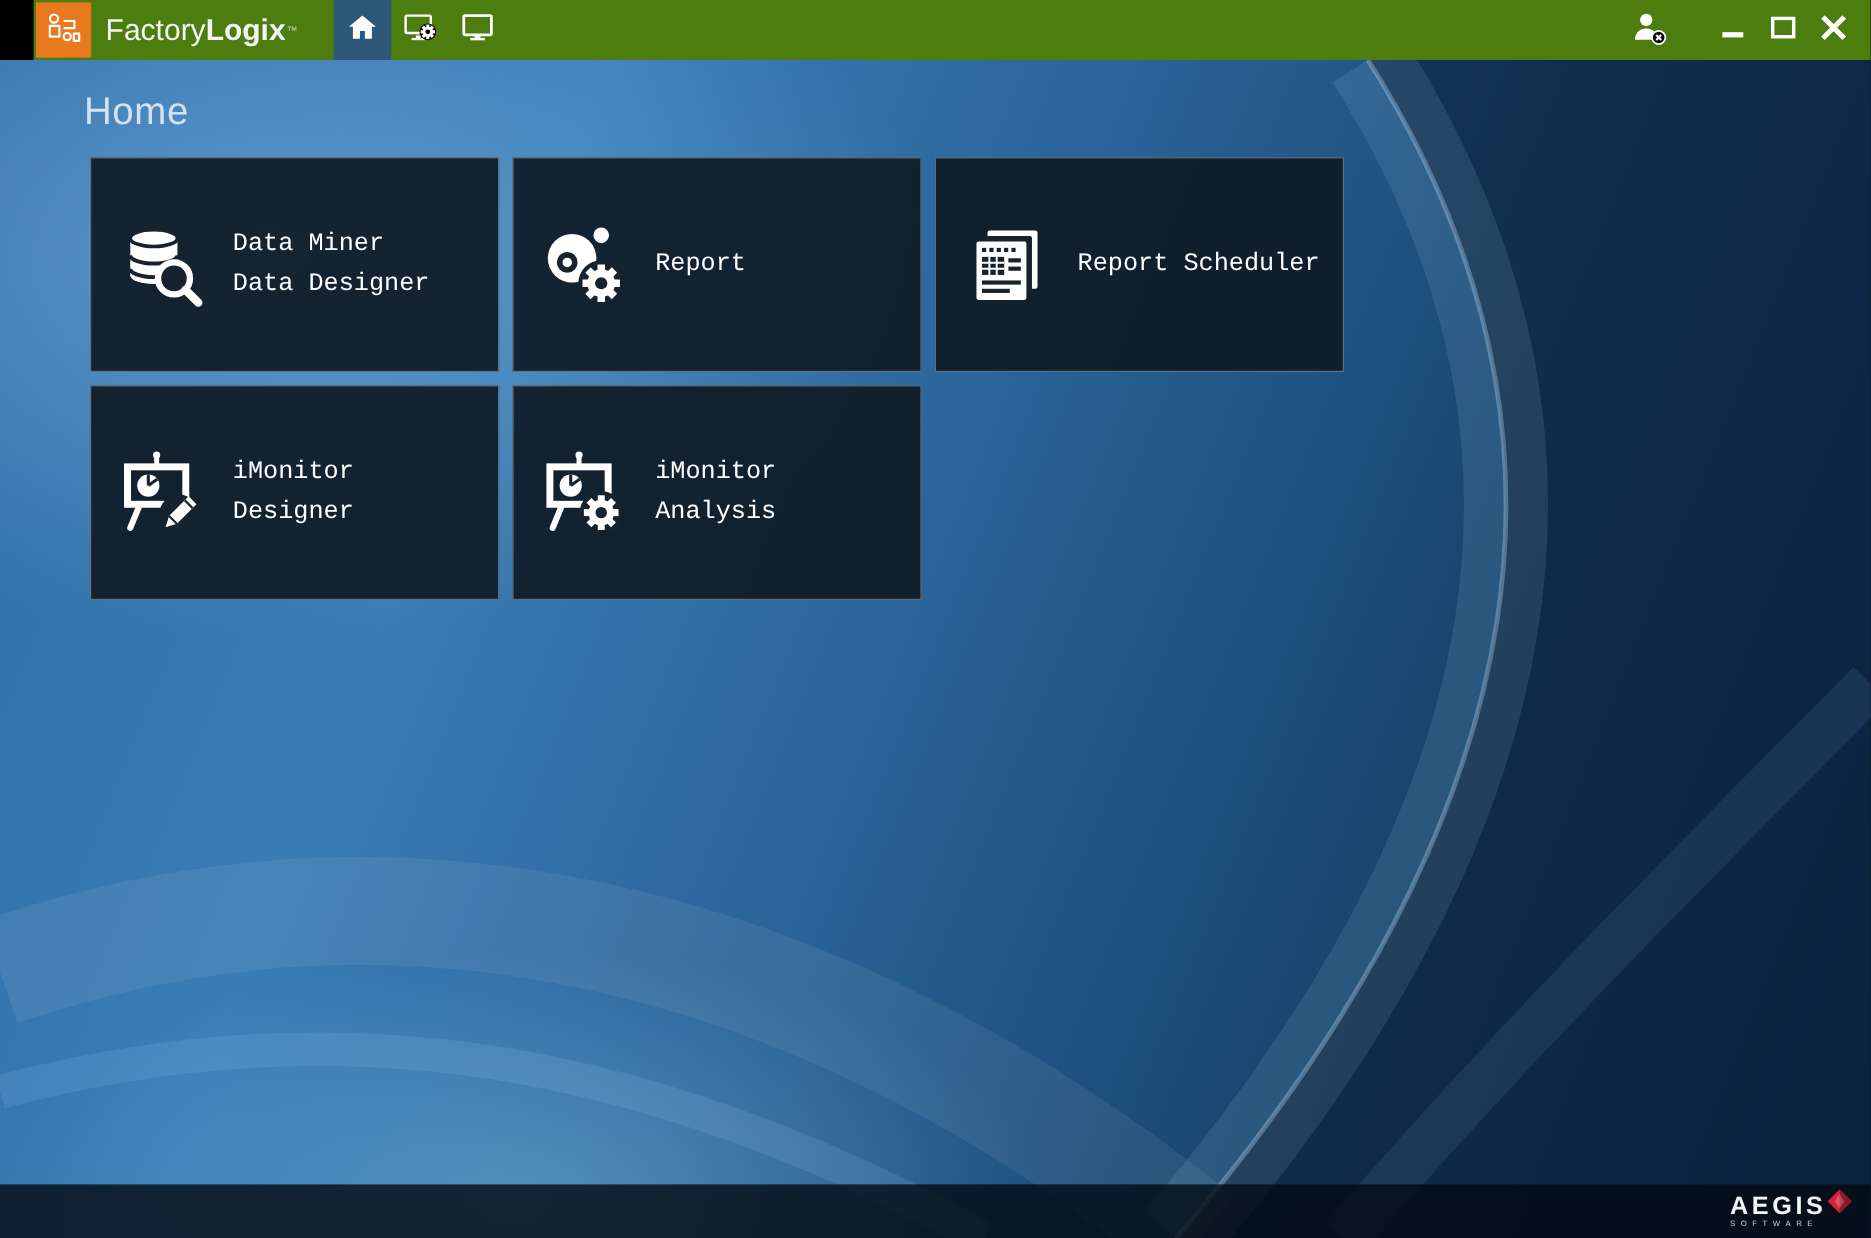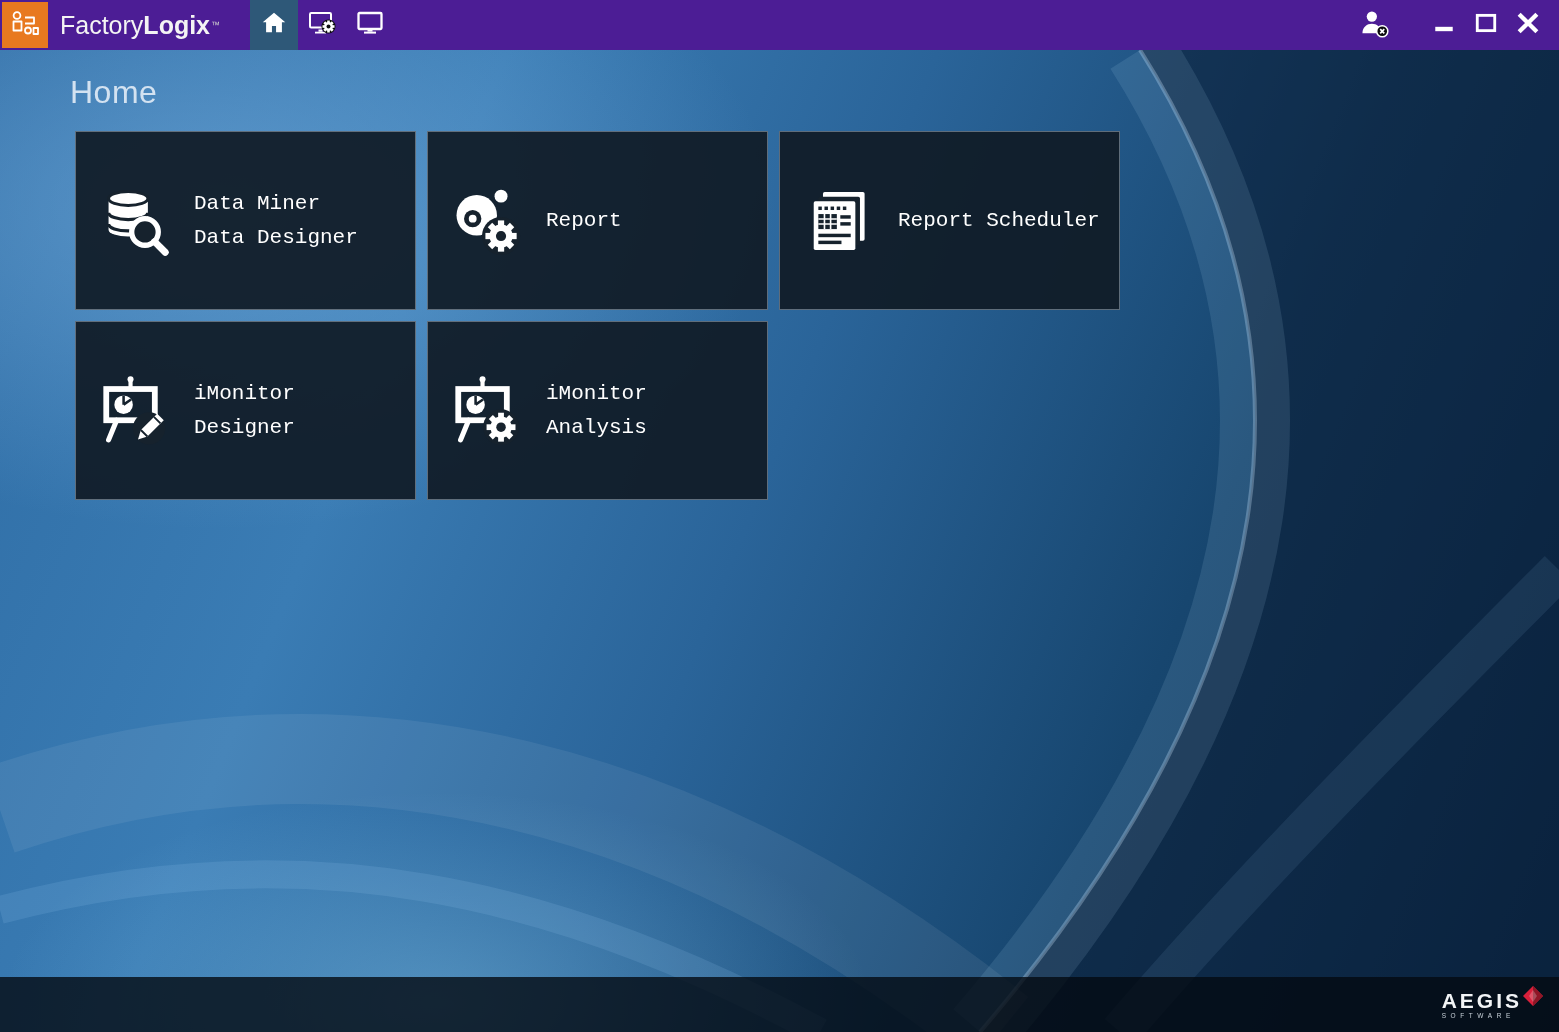--- a/index.html
+++ b/index.html
@@ -1,21 +1,21 @@
 <!DOCTYPE html>
 <html><head>
 <meta charset="utf-8">
 <style>
   * { margin:0; padding:0; box-sizing:border-box; }
   html,body { width:1559px; height:1032px; background:#000; overflow:hidden;
               font-family:"Liberation Sans", sans-serif; }
   .window { width:1559px; height:1032px; display:flex; flex-direction:column; position:relative; }
 
   
-  .titlebar { height:50px; background:#4c1d95; display:flex; align-items:stretch; color:#fff; flex-shrink:0; }
+  .titlebar { height:50px; background:#4d7c0f; display:flex; align-items:stretch; color:#fff; flex-shrink:0;margin-left:28px; }
   .logo-box { width:46px; height:46px; margin:2px; background:#e8791f; display:flex; align-items:center; justify-content:center; }
   .brand-text { display:flex; align-items:center; font-size:25px; color:#f4f4f4; padding:0 16px 0 10px; white-space:nowrap; }
   .brand-text .reg { font-weight:400; }
   .brand-text .bold { font-weight:700; }
   .brand-text sup { font-size:9px; margin-left:1px; color:#cfcfcf; }
   .tabs { display:flex; align-items:stretch; margin-left:14px; }
   .tab { width:48px; display:flex; align-items:center; justify-content:center; cursor:pointer; }
   .tab.active { background:#2e5878; }
   .win-controls { margin-left:auto; display:flex; align-items:center; padding-right:10px; }
   .ctrl { width:42px; height:42px; display:flex; align-items:center; justify-content:center; cursor:pointer; }
@@ -35,21 +35,21 @@
 
   
   .grid { position:relative; margin:13px 0 0 75px; display:grid;
           grid-template-columns:repeat(3,341px); grid-auto-rows:179px; gap:11px; width:1045px;font-family:Liberation Mono, monospace; }
   .tile { background:rgba(16,27,38,0.93); border:1px solid rgba(190,205,218,0.45);
           display:flex; align-items:center; padding:0 14px 0 20px; gap:22px; color:#fff; cursor:pointer; }
   .tile-icon { width:76px; flex-shrink:0; display:flex; align-items:center; justify-content:center; }
   .tile-label { font-size:21px; line-height:1.6; font-weight:400; }
 
   
-  .bottombar { position:absolute; left:0; right:0; bottom:0; height:55px;
+  .bottombar { position:absolute; left:0; right:0; bottom:0; height:45px;
                background:rgba(4,10,17,0.80); display:flex; align-items:center;
                justify-content:flex-end; padding-right:16px; }
   .aegis { display:flex; flex-direction:column; align-items:flex-start; line-height:1; }
   .aegis-top { display:flex; align-items:flex-start; gap:1px; }
   .aegis-name { font-size:21px; font-weight:700; letter-spacing:3px; color:#f2f4f6; }
   .aegis-sub { font-size:6.5px; letter-spacing:4.6px; color:#c9d2da; margin-top:2px; }
 </style>
 </head>
 <body>
 

